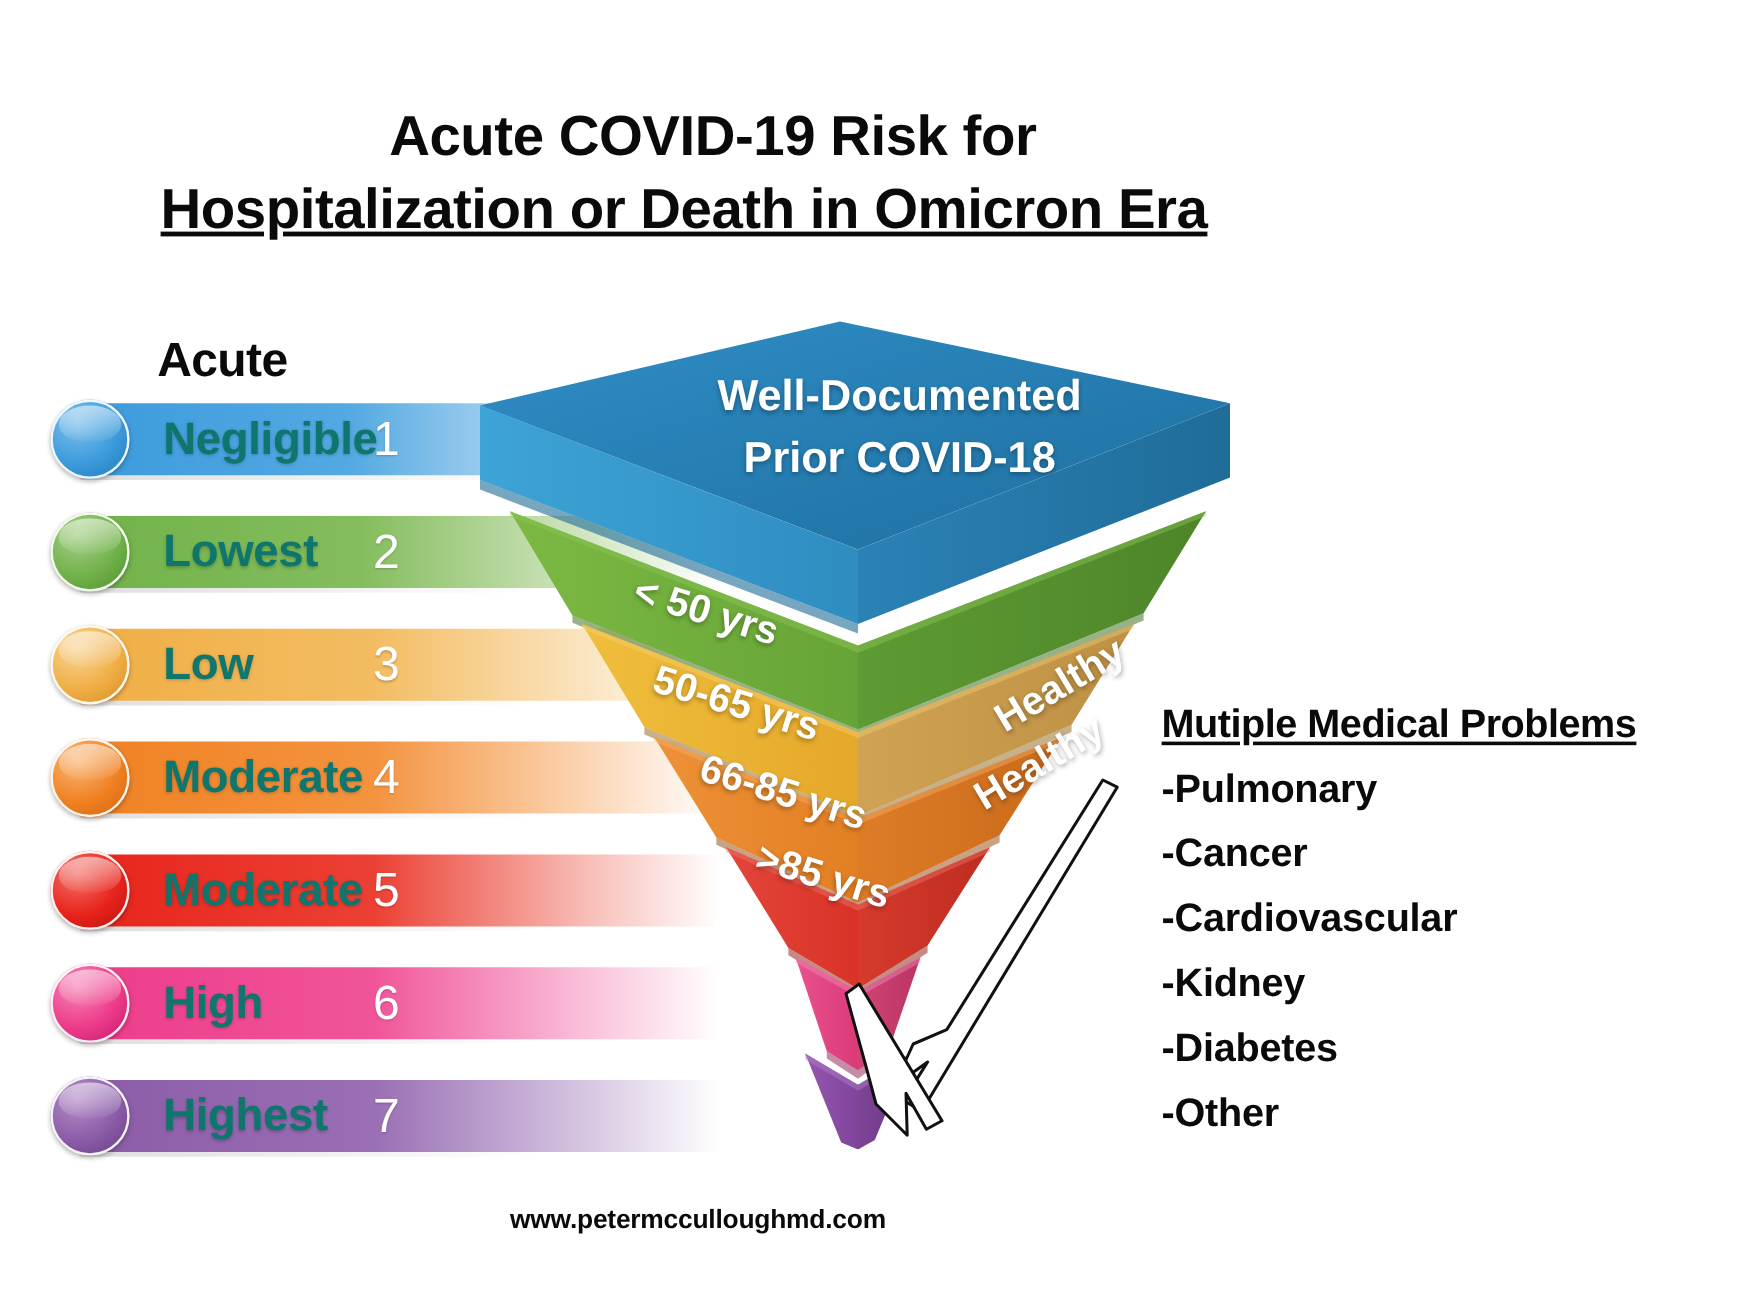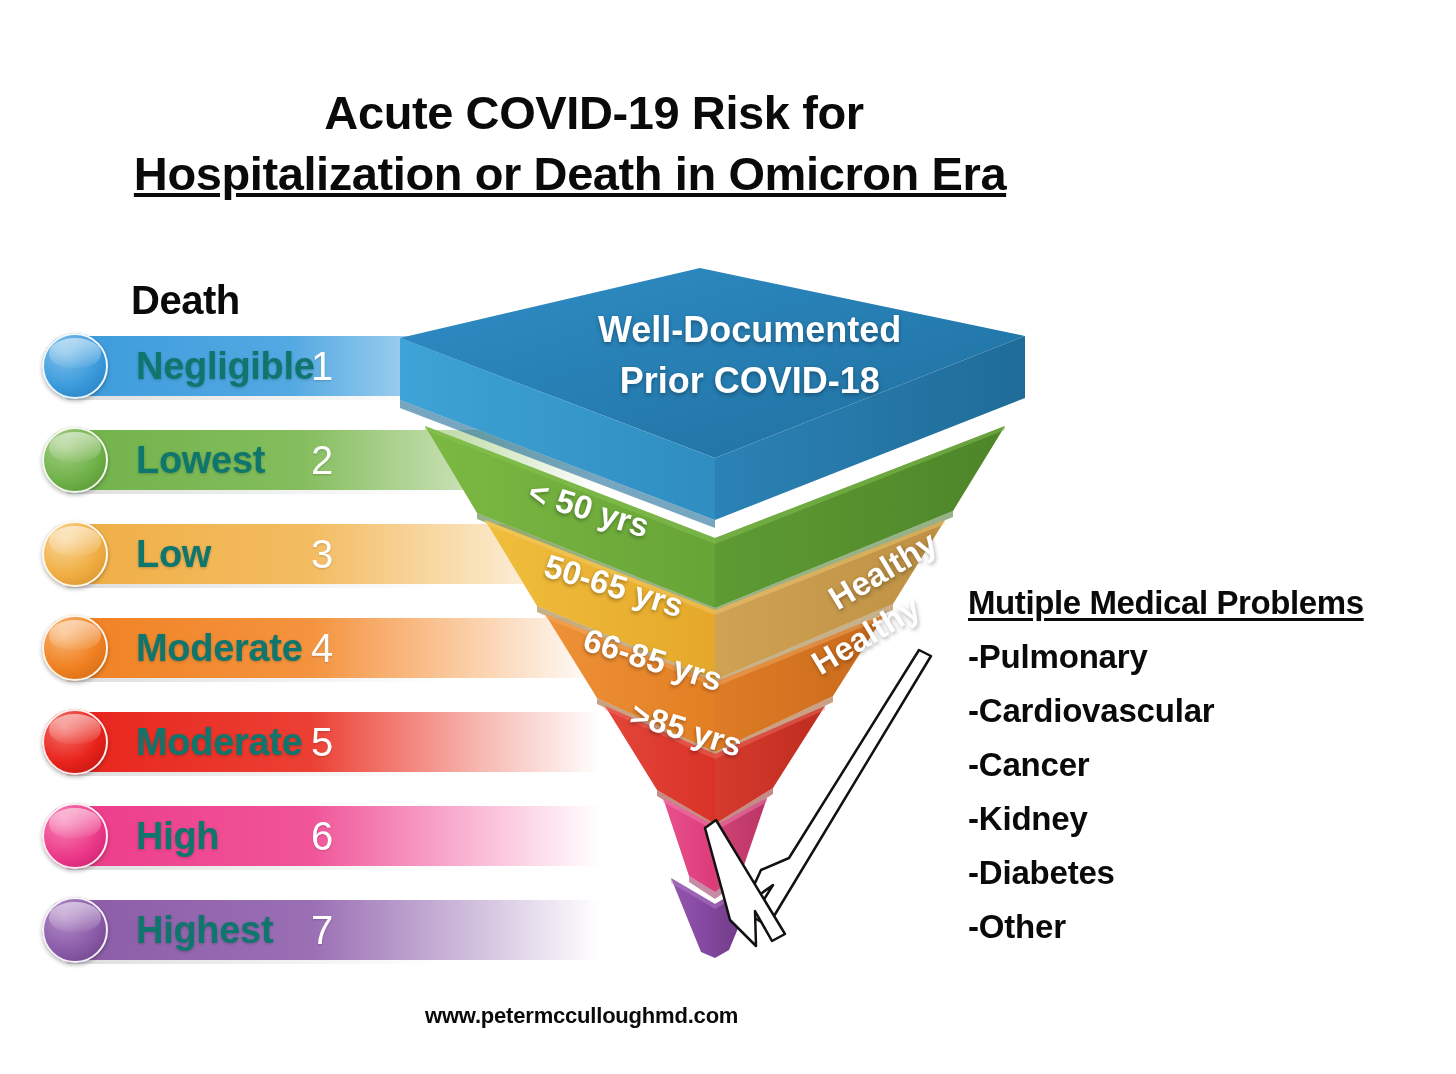--- a/index.html
+++ b/index.html
@@ -225,21 +225,21 @@
   }
 </style>
 </head>
 <body>
 
 <div id="title-block">
   <span id="title-line-1">Acute COVID-19 Risk for</span>
   <span id="title-line-2">Hospitalization or Death in Omicron Era</span>
 </div>
 
-<div id="risk-heading">Death</div>
+<div id="risk-heading">Acute</div>
 
 <div id="legend">
 
   <div class="legend-row">
     <div class="legend-bar" style="background:linear-gradient(to right,#3C9BDC 0%,#53A9E2 42%,#BDDDF3 74%,#ffffff 100%);"></div>
     <div class="legend-badge" style="background:radial-gradient(circle at 34% 28%, #7FC0EA 0%, #3C9BDC 54%, #1F76B5 100%);">
       <div class="badge-gloss"></div>
       <div class="badge-ring"></div>
     </div>
     <div class="legend-num">1</div>
@@ -449,20 +449,20 @@
   <div class="fn-text" id="lbl-age3">66-85 yrs</div>
   <div class="fn-text" id="lbl-age4">&gt;85 yrs</div>
 
   <div class="fn-text" id="lbl-healthy1">Healthy</div>
   <div class="fn-text" id="lbl-healthy2">Healthy</div>
 </div>
 
 <div id="medical">
   <div id="medical-heading">Mutiple Medical Problems</div>
   <div class="medical-item">-Pulmonary</div>
+  <div class="medical-item">-Cancer</div>
   <div class="medical-item">-Cardiovascular</div>
-  <div class="medical-item">-Cancer</div>
   <div class="medical-item">-Kidney</div>
   <div class="medical-item">-Diabetes</div>
   <div class="medical-item">-Other</div>
 </div>
 
 <div id="footer-url">www.petermcculloughmd.com</div>
 
 </body></html>

